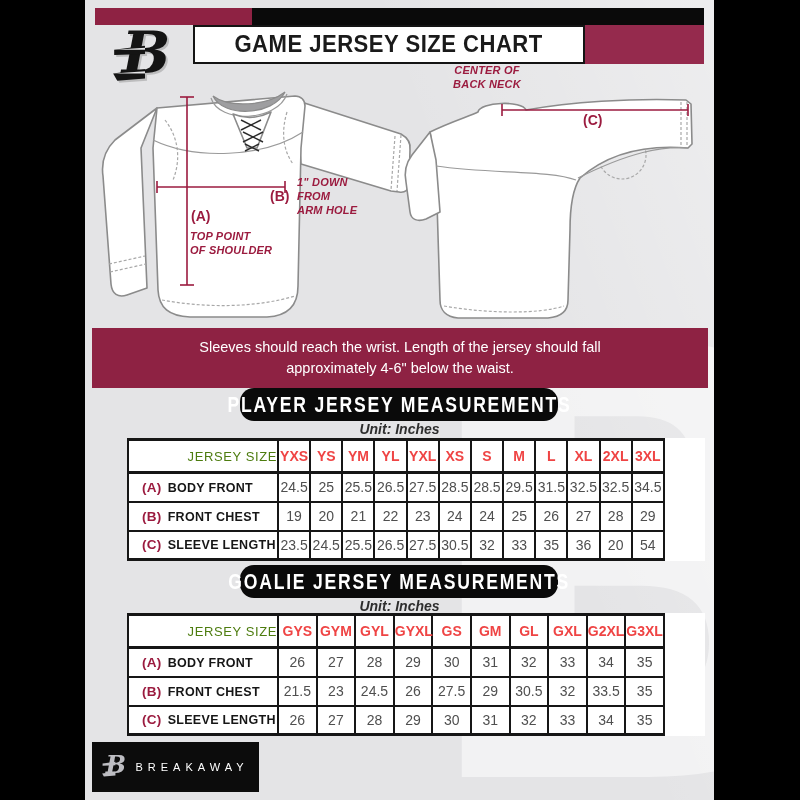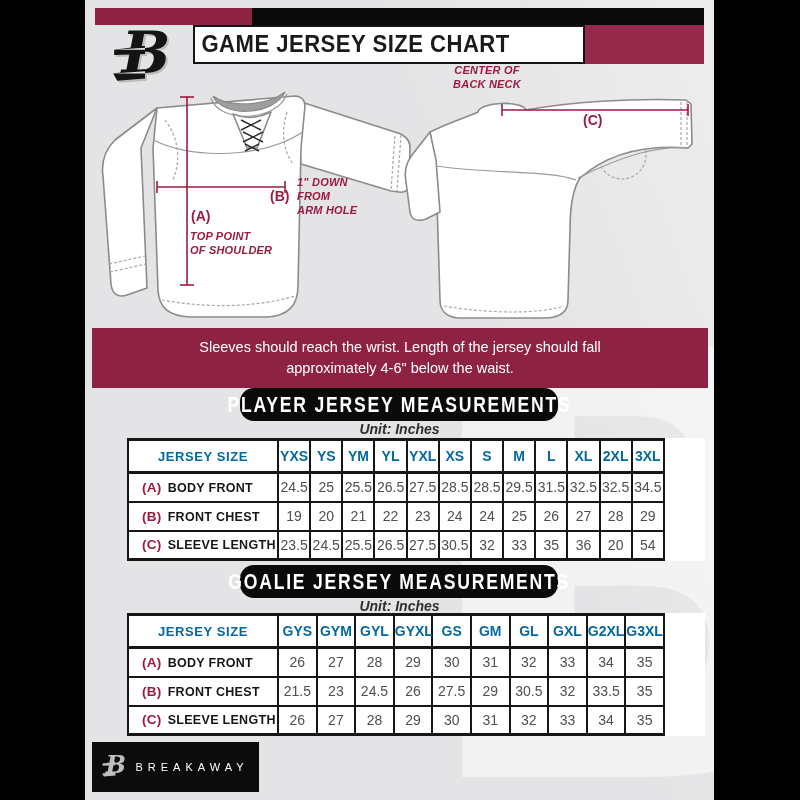--- a/index.html
+++ b/index.html
@@ -13,21 +13,21 @@
   .wm-b { position:absolute; right:-150px; top:270px; font-family:"DejaVu Sans",sans-serif;
           font-size:600px; font-weight:bold; line-height:1; color:rgba(255,255,255,0.5); z-index:0; }
   .sheen { position:absolute; inset:0; z-index:0; pointer-events:none;
            background:linear-gradient(250deg, rgba(255,255,255,0.35) 0%, rgba(255,255,255,0.0) 38%); }
   .layer { position:absolute; z-index:1; }
 
   
   .strip-maroon { left:10px; top:8px; width:157px; height:17px; background:#8E2243; }
   .strip-black  { left:167px; top:8px; width:452px; height:17px; background:#0A0A0A; }
   .title-box { left:108px; top:25px; width:392px; height:39px; background:#fff; border:2px solid #141414;
-               display:flex; align-items:center; justify-content:flex-start; }
+               display:flex; align-items:center; justify-content:center; }
   .title-box span { font-size:23px; font-weight:bold; color:#1A1A1A; letter-spacing:0.5px;
                     display:inline-block; transform:scaleX(0.96); white-space:nowrap; }
   .title-maroon { left:500px; top:25px; width:119px; height:39px; background:#952A4D; }
 
   .logo-header { left:26px; top:22px; width:66px; height:72px; }
 
   
   .svg-front { left:10px; top:88px; width:320px; height:236px; }
   .svg-back  { left:315px; top:60px; width:300px; height:265px; }
   .anno { position:absolute; z-index:2; color:#9B1B3F; font-weight:bold; font-style:italic; white-space:pre-line; }
@@ -43,22 +43,22 @@
   .sec-title { background:#0A0A0A; border-radius:14px; height:33px; width:318px; left:155px;
                display:flex; align-items:center; justify-content:center; }
   .sec-title span { color:#fff; font-size:20px; font-weight:bold; letter-spacing:2px;
                     display:inline-block; transform:scaleX(0.88) scaleY(1.1); white-space:nowrap; }
   .unit { width:629px; left:0; text-align:center; font-size:14px; font-weight:bold; font-style:italic; color:#2E2E2E; }
 
   
   .panel { background:#fff; width:578px; left:42px; }
   table.mtable { border-collapse:collapse; table-layout:fixed; width:536px; background:#fff; }
   .mtable th, .mtable td { border:2px solid #161616; text-align:center; vertical-align:middle; padding:0; }
-  .mtable thead th { height:33px; font-size:14px; font-weight:bold; color:#0369a1; border-bottom:3px solid #161616; border-top:3px solid #161616; }
-  .mtable thead th.size-label { font-size:13px; letter-spacing:0.6px; font-weight:bold; color:#0369a1; }
+  .mtable thead th { height:33px; font-size:14px; font-weight:bold; color:#ef4444; border-bottom:3px solid #161616; border-top:3px solid #161616; }
+  .mtable thead th.size-label { font-size:13px; letter-spacing:0.6px; font-weight:normal; color:#4d7c0f;text-align:right; }
   .mtable tbody th { height:29px; text-align:left; padding-left:13px; font-size:12.5px; letter-spacing:0.3px; color:#161616; white-space:nowrap; }
   .mtable tbody td { height:29px; font-size:14px; color:#4F4F4F; font-weight:normal; }
   .mtable tbody tr:last-child th, .mtable tbody tr:last-child td { border-bottom:3px solid #161616; }
   .row-prefix { color:#9B1B3F; font-weight:bold; font-size:13.5px; margin-right:6px; }
 
   
   .footer-black { left:7px; top:742px; width:167px; height:50px; background:#0C0C0C;
                   display:flex; align-items:center; justify-content:center; gap:7px; }
   .footer-brand { color:#fff; font-size:11px; font-weight:normal; letter-spacing:5px; }
   .footer-maroon { left:174px; top:742px; width:449px; height:50px; background:#8E2144; color:#fff;

